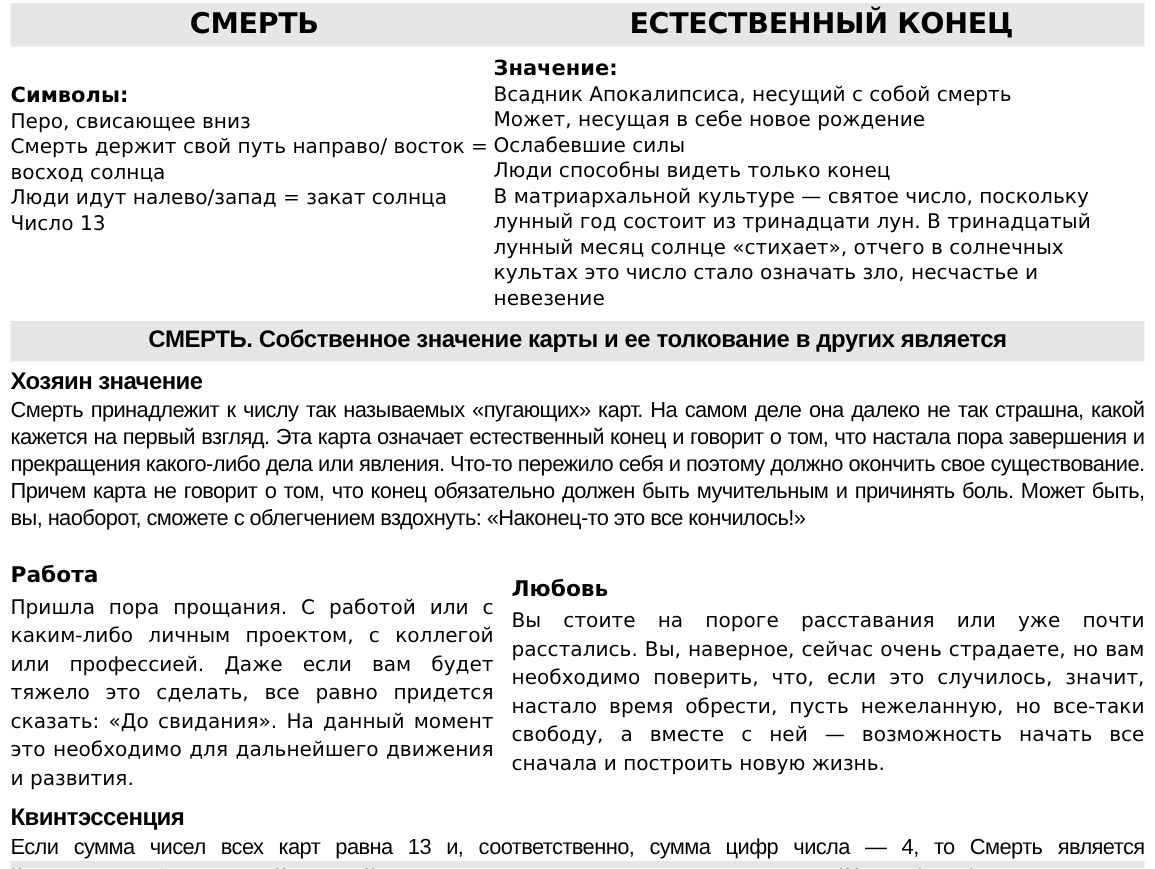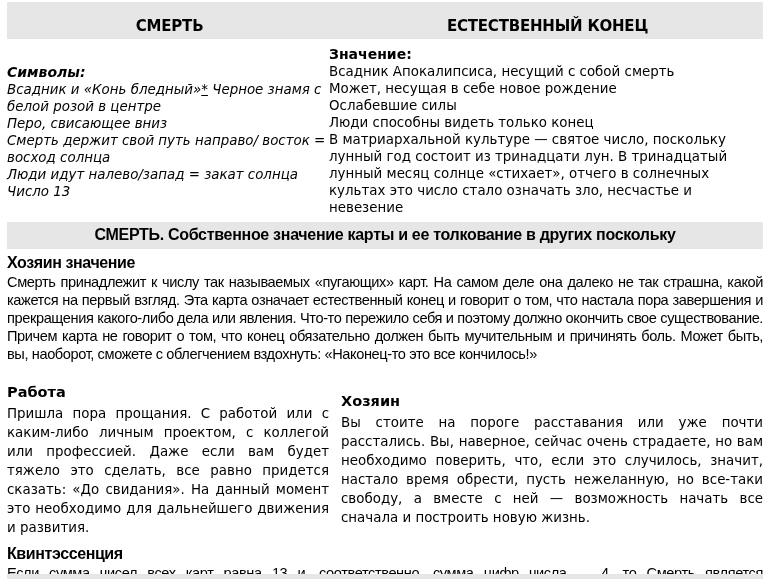--- a/index.html
+++ b/index.html
@@ -12,27 +12,27 @@
   }
   .page { position: relative; width: 770px; height: 579px; padding: 2px 7px 0 7px; }
 
   
   .top-banner {
     background: #e6e6e6;
     display: flex;
     align-items: center;
     padding: 3px 0 4px 0;
   }
-  .top-banner .cell { text-align: center; font-weight: bold; font-size: 15px; letter-spacing: -0.2px; margin-top: 12px; }
+  .top-banner .cell { text-align: center; font-weight: bold; font-size: 19px; letter-spacing: -0.2px; }
   .top-banner .cell.left  { width: 43%; }
   .top-banner .cell.right { width: 57%; }
 
   
   .kw-cols { display: flex; }
-  .kw-left  { width: 322px; flex: 0 0 322px; font-style: italic; }
+  .kw-left  { width: 322px; flex: 0 0 322px; }
   .kw-right { flex: 1; }
   .kw-left .kw-heading { margin-top: 24px; }
   .kw-right .kw-heading { margin-top: 6px; }
   .kw-heading { font-weight: bold; font-size: 14px; line-height: 18px; }
   .kw-line { font-size: 13.4px; line-height: 17px; }
   .footnote-mark { text-decoration: underline; cursor: pointer; }
 
   
   .section-banner {
     margin-top: 6px;
@@ -85,51 +85,50 @@
 <div class="page">
 
   <div class="top-banner">
     <div class="cell left">СМЕРТЬ</div>
     <div class="cell right">ЕСТЕСТВЕННЫЙ КОНЕЦ</div>
   </div>
 
   <div class="kw-cols">
     <div class="kw-left">
       <div class="kw-heading">Символы:</div>
-      <div class="kw-line"><span>Всадник и «Конь бледный»</span><span class="footnote-mark">*</span><span> Черное знамя с белой розой в центре</span></div>
       <div class="kw-line">Перо, свисающее вниз</div>
       <div class="kw-line">Смерть держит свой путь направо/ восток = восход солнца</div>
       <div class="kw-line">Люди идут налево/запад = закат солнца</div>
       <div class="kw-line">Число 13</div>
     </div>
 
     <div class="kw-right">
       <div class="kw-heading">Значение:</div>
       <div class="kw-line">Всадник Апокалипсиса, несущий с собой смерть</div>
       <div class="kw-line">Может, несущая в себе новое рождение</div>
       <div class="kw-line">Ослабевшие силы</div>
       <div class="kw-line">Люди способны видеть только конец</div>
       <div class="kw-line">В матриархальной культуре — святое число, поскольку лунный год состоит из тринадцати лун. В тринадцатый лунный месяц солнце «стихает», отчего в солнечных культах это число стало означать зло, несчастье и невезение</div>
     </div>
   </div>
 
-  <div class="section-banner">СМЕРТЬ. Собственное значение карты и ее толкование в других поскольку</div>
+  <div class="section-banner">СМЕРТЬ. Собственное значение карты и ее толкование в других является</div>
 
   <div>
     <div class="gen-heading">Хозяин значение</div>
     <div class="gen-text condensed">Смерть принадлежит к числу так называемых «пугающих» карт. На самом деле она далеко не так страшна, какой кажется на первый взгляд. Эта карта означает естественный конец и говорит о том, что настала пора завершения и прекращения какого-либо дела или явления. Что-то пережило себя и поэтому должно окончить свое существование. Причем карта не говорит о том, что конец обязательно должен быть мучительным и причинять боль. Может быть, вы, наоборот, сможете с облегчением вздохнуть: «Наконец-то это все кончилось!»</div>
   </div>
 
   <div class="wl-cols">
     <div class="wl-left">
       <div class="wl-heading">Работа</div>
       <div class="wl-text">Пришла пора прощания. С работой или с каким-либо личным проектом, с коллегой или профессией. Даже если вам будет тяжело это сделать, все равно придется сказать: «До свидания». На данный момент это необходимо для дальнейшего движения и развития.</div>
     </div>
     <div class="wl-right">
-      <div class="wl-heading">Хозяин</div>
+      <div class="wl-heading">Любовь</div>
       <div class="wl-text">Вы стоите на пороге расставания или уже почти расстались. Вы, наверное, сейчас очень страдаете, но вам необходимо поверить, что, если это случилось, значит, настало время обрести, пусть нежеланную, но все-таки свободу, а вместе с ней — возможность начать все сначала и построить новую жизнь.</div>
     </div>
   </div>
 
   <div class="quint">
     <div class="quint-heading">Квинтэссенция</div>
     <div class="quint-text condensed">Если сумма чисел всех карт равна 13 и, соответственно, сумма цифр числа — 4, то Смерть является Квинтэссенцией и ведет к Хозяину. Карты советуют вам распрощаться с прошлым (Смерть), чтобы уже на другом уровне выстроить новую структуру (Хозяин).</div>
   </div>
 
   <div class="bottom-bar"></div>

